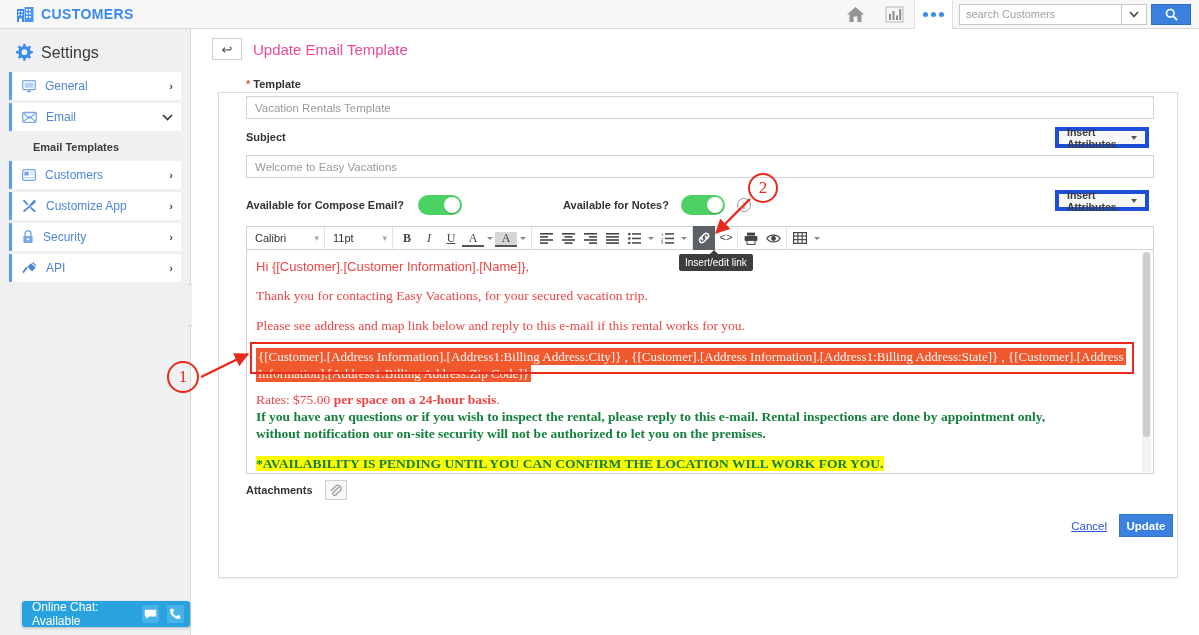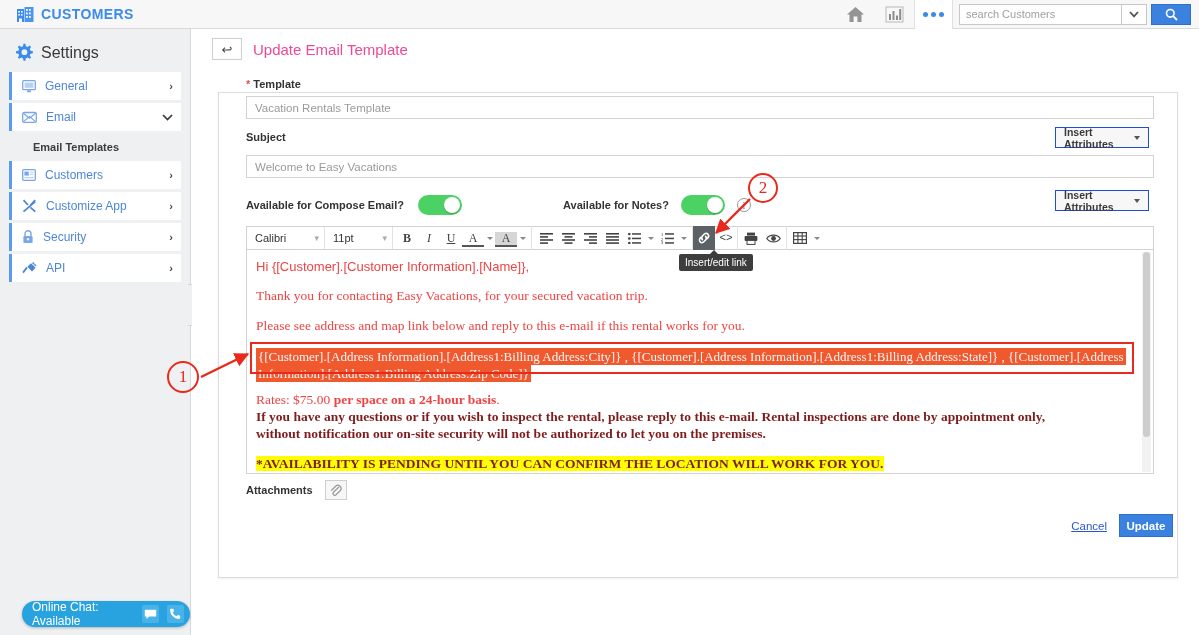--- a/index.html
+++ b/index.html
@@ -68,21 +68,21 @@
   .collapse-handle{
     position:absolute; left:188px; top:255px; width:14px; height:42px;
     background:#eef0f2; border:1px solid #d6d8da; border-left:none;
     border-radius:0 3px 3px 0; display:flex;align-items:center;justify-content:center;
     color:#555; font-size:11px;
   }
 
   
   .chat{
     position:absolute; left:22px; bottom:8px; height:26px;
-    background:#29a3e0; border-radius:13px; display:flex; align-items:center;
+    background:#29a3e0; border-radius:3px; display:flex; align-items:center;
     padding:0 6px 0 10px; gap:8px; box-shadow:0 1px 3px rgba(0,0,0,.25);
   }
   .chat-label{ color:#fff; font-size:12px; }
   .chat-btn{
     width:20px;height:18px; background:#49b2e8; border-radius:2px;
     display:flex;align-items:center;justify-content:center; color:#fff;
   }
 
   
   .main{ position:absolute; left:192px; top:29px; width:1007px; height:606px; background:#fff; }
@@ -98,21 +98,21 @@
     background:#fff; border:1px solid #dcdcdc; box-shadow:0 1px 2px rgba(0,0,0,.07);
   }
   .field-label{ font-size:11px; font-weight:bold; color:#333; }
   .req{ color:#d9534f; font-weight:bold; }
   .text-input{
     height:23px; border:1px solid #d2d2d2; background:#fff;
     font-size:11.5px; color:#9a9a9a; padding:0 8px;
     display:flex; align-items:center;
   }
   .attr-btn{
-    height:21px; border:1px solid #1d4ed8; background:#f7f7f7;
+    height:21px; border:4px solid #1d4ed8; background:#f7f7f7;
     font-size:10.5px; font-weight:bold; color:#3a3a3a;
     display:flex; align-items:center; justify-content:center; gap:5px; padding:0 8px;
   }
   .caret-dn{ width:0;height:0;border-left:3.5px solid transparent;border-right:3.5px solid transparent;border-top:4px solid #555; }
 
   
   .toggle{
     width:44px;height:20px;border-radius:10px;background:#4cd264;position:relative;
   }
   .toggle .knob{
@@ -153,21 +153,21 @@
   .ed-p.sans{ font-family:"Liberation Sans", sans-serif; font-size:13px; }
   .sel-block{
     background:#f0592e; color:#f7f7f7; font-family:"Liberation Serif", serif;
     font-size:13px; line-height:17px; padding:1px 2px; display:inline;
     box-decoration-break:clone; -webkit-box-decoration-break:clone;
   }
   .red-box{
     position:absolute; left:3px; top:92px; width:884px; height:32px;
     border:2px solid #e8291c; pointer-events:none;
   }
-  .bold-p{ font-family:"Liberation Serif", serif; font-size:13.5px; font-weight:bold; color:#7f1d1d; margin:0; line-height:17px;}
+  .bold-p{ font-family:"Liberation Serif", serif; font-size:13.5px; font-weight:bold; color:#15803d; margin:0; line-height:17px;}
   .hl-yellow{ background:#ffff00; font-weight:bold; }
   .ed-scroll{
     position:absolute; right:2px; top:2px; width:9px; height:220px; background:#f2f2f2;
   }
   .ed-scroll .thumb{ position:absolute; top:0; left:1px; width:7px; height:185px; background:#cdcdcd; border-radius:4px;}
 
   .attach-row{ position:absolute; left:246px; top:480px; display:flex; align-items:center; gap:12px; }
   .clip-btn{
     width:22px;height:20px;border:1px solid #cfcfcf;background:#f7f7f7;
     display:flex;align-items:center;justify-content:center;color:#9b9b9b;font-size:12px;

